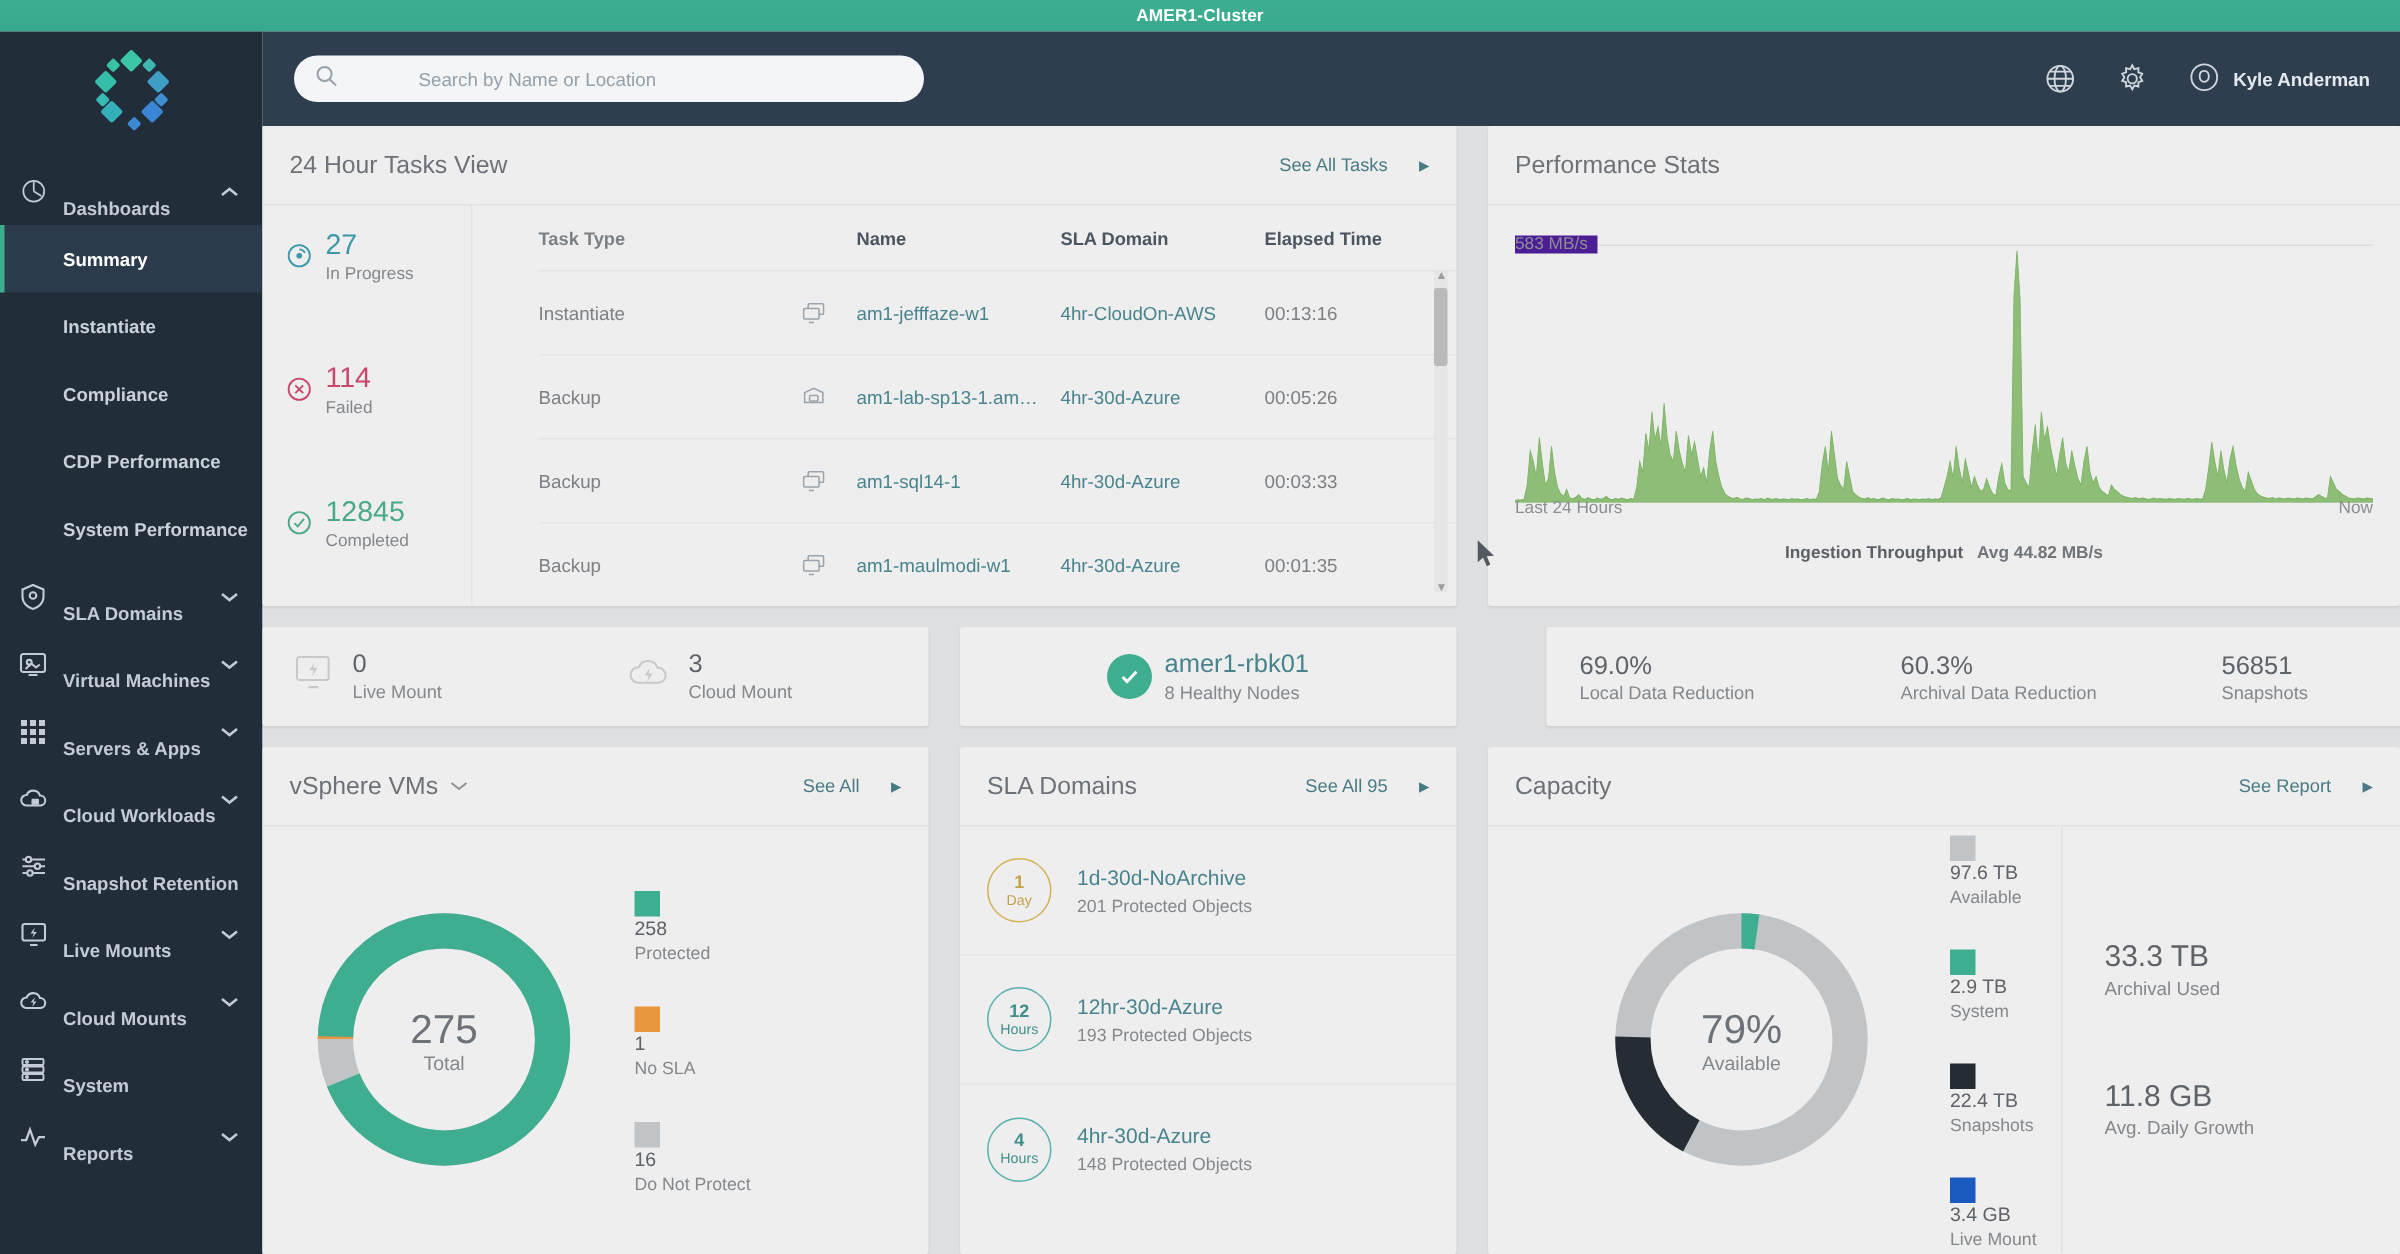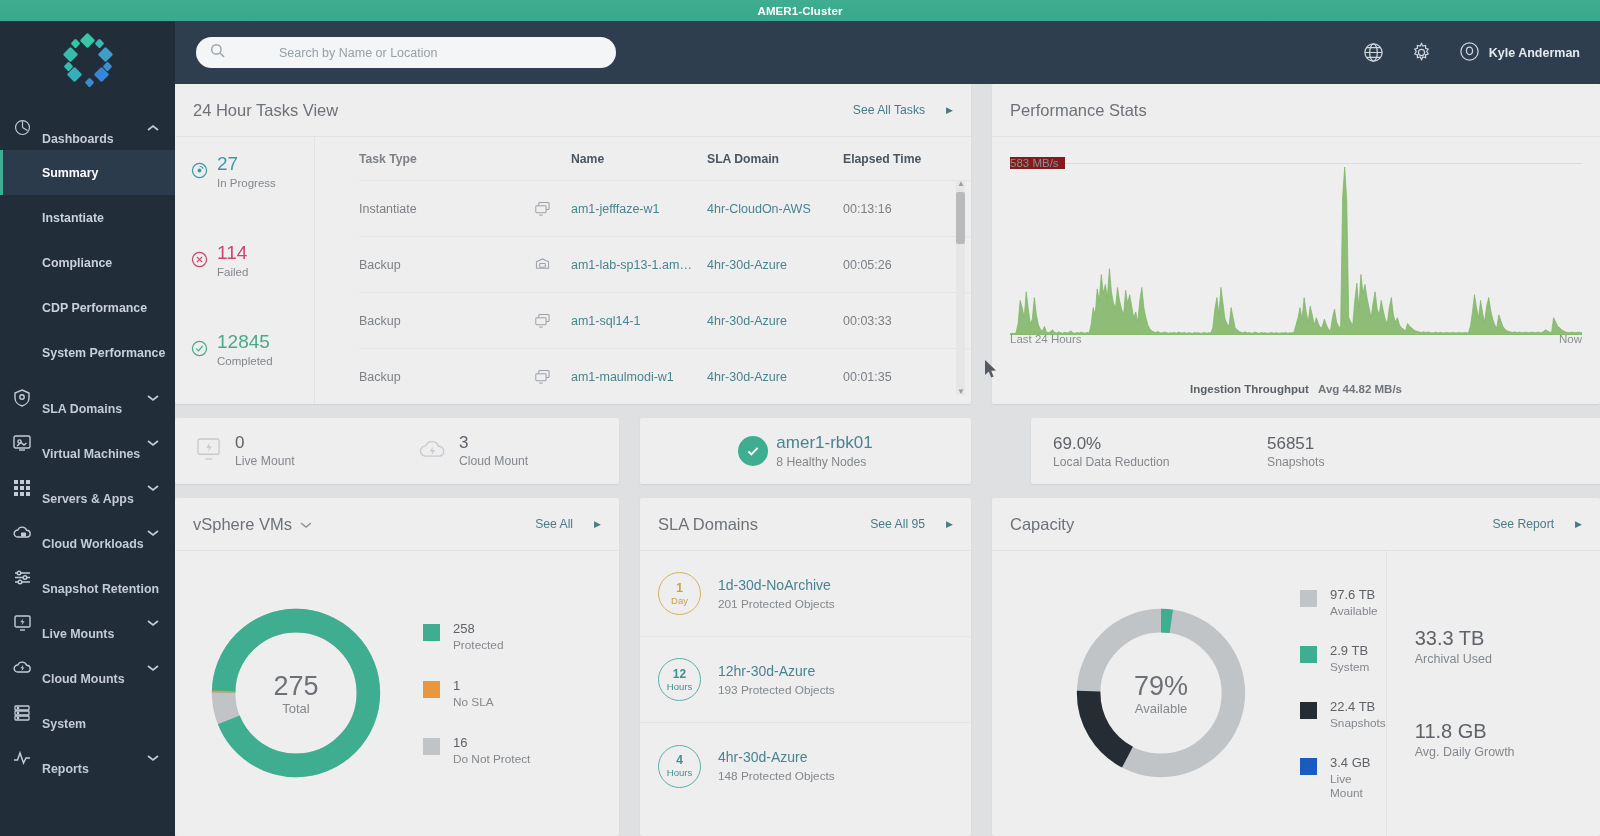--- a/index.html
+++ b/index.html
@@ -131,28 +131,28 @@
     background: #e6e6e6; border-radius: 2px;
   }
   .scroll-thumb { position: absolute; top: 12px; left: 0; width: 9px; height: 52px;
                   background: #b9babb; border-radius: 2px; }
   .scroll-arrow { position: absolute; left: 1px; font-size: 8px; color: #9b9c9e; }
 
   
   #perf-card { left: 817px; top: 0; width: 608px; height: 320px; }
   .perf-body { position: relative; height: 266px; padding: 14px 0 0 0; }
   .perf-axis-lbl { position: absolute; left: 18px; top: 20px;
-                   font-size: 11.5px; color: #8a8f94; background: #7f1d1d;
+                   font-size: 11.5px; color: #8a8f94; background: #4c1d95;
                    padding-right: 6px; z-index: 2; }
   .perf-gridline { position: absolute; left: 18px; right: 18px; top: 26px;
                    height: 1px; background: #dcdcdc; }
   .perf-chart { position: absolute; left: 18px; top: 30px; right: 18px; height: 168px; }
   .perf-foot-l { position: absolute; left: 18px; bottom: 58px; font-size: 11.5px; color: #8a8f94; }
   .perf-foot-r { position: absolute; right: 18px; bottom: 58px; font-size: 11.5px; color: #8a8f94; }
-  .perf-legend { position: absolute; left: 0; right: 0; bottom: 8px;
+  .perf-legend { position: absolute; left: 0; right: 0; bottom: 28px;
                  text-align: center; font-size: 11.5px; color: #5c6167; font-weight: 600; }
   .perf-legend .avg { color: #6f757b; font-weight: 600; margin-left: 6px; }
 
   
   #mounts-card { left: 0; top: 334px; width: 444px; height: 66px; display: flex;
                  align-items: center; }
   .mini-stat { display: flex; align-items: center; padding-left: 22px; }
   .mini-stat .mi { margin-right: 13px; }
   .mini-num { font-size: 17px; color: #5e6369; line-height: 18px; font-weight: 400; }
   .mini-lbl { font-size: 12.2px; color: #83888d; margin-top: 2px; }
@@ -181,21 +181,21 @@
   .donut-wrap { display: flex; align-items: center; height: 284px; }
   .donut { position: relative; flex: 0 0 auto; }
   .donut-center {
     position: absolute; inset: 0; display: flex; flex-direction: column;
     align-items: center; justify-content: center;
   }
   .donut-total { font-size: 27px; color: #6d7278; font-weight: 300; line-height: 30px; }
   .donut-sub { font-size: 13px; color: #83888d; margin-top: 0; }
 
   .legend { margin-left: 6px; }
-  .legend-item { display: flex; align-items: flex-start; margin-bottom: 26px; }
+  .legend-item { display: flex; align-items: flex-start; margin-bottom: 26px; flex-direction: column; }
   .swatch { width: 17px; height: 17px; margin-right: 13px; margin-top: 3px; flex: 0 0 17px; }
   .lg-num { font-size: 13px; color: #5e6369; line-height: 15px; }
   .lg-lbl { font-size: 11.8px; color: #83888d; margin-top: 2px; }
 
   .sla-row { display: flex; align-items: center; height: 86px;
              padding-left: 18px; border-bottom: 1px solid #e4e4e4; }
   .sla-badge {
     width: 43px; height: 43px; border-radius: 50%; border: 1.6px solid #3fae90;
     display: flex; flex-direction: column; align-items: center; justify-content: center;
     margin-right: 17px; flex: 0 0 43px;
@@ -630,20 +630,24 @@
         <div class="cluster-name">amer1-rbk01</div>
         <div class="cluster-sub">8 Healthy Nodes</div>
       </span>
     </div>
   </div>
 
   <div class="card" id="reduction-card">
     <div class="red-stat w1">
       <div class="red-num">69.0%</div>
       <div class="red-lbl">Local Data Reduction</div>
+    </div>
+    <div class="red-stat w2">
+      <div class="red-num">60.3%</div>
+      <div class="red-lbl">Archival Data Reduction</div>
     </div>
     <div class="red-stat">
       <div class="red-num">56851</div>
       <div class="red-lbl">Snapshots</div>
     </div>
   </div>
 
   <div class="card" id="vms-card">
     <div class="card-head">
       <span class="card-title">vSphere VMs</span>

